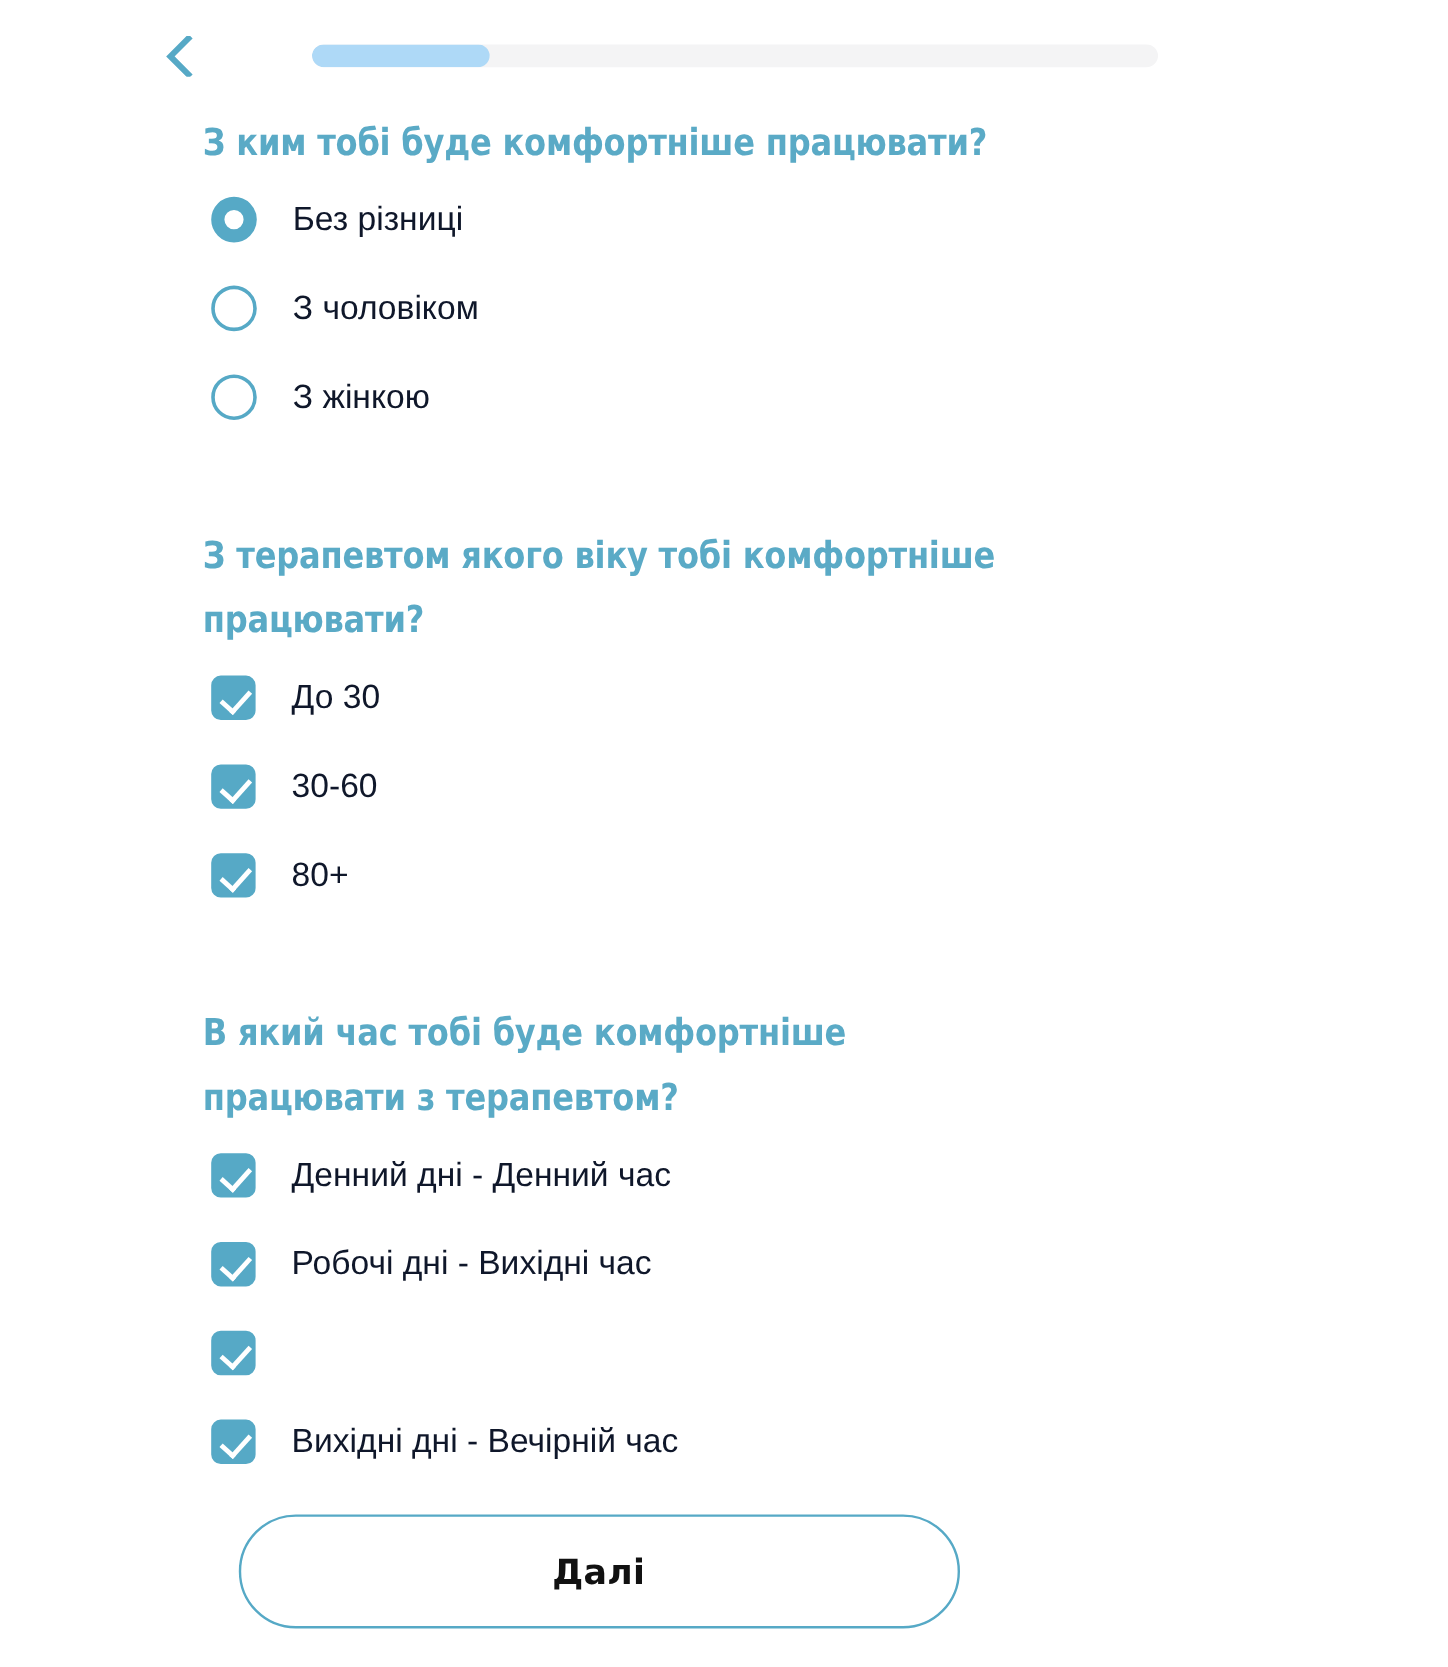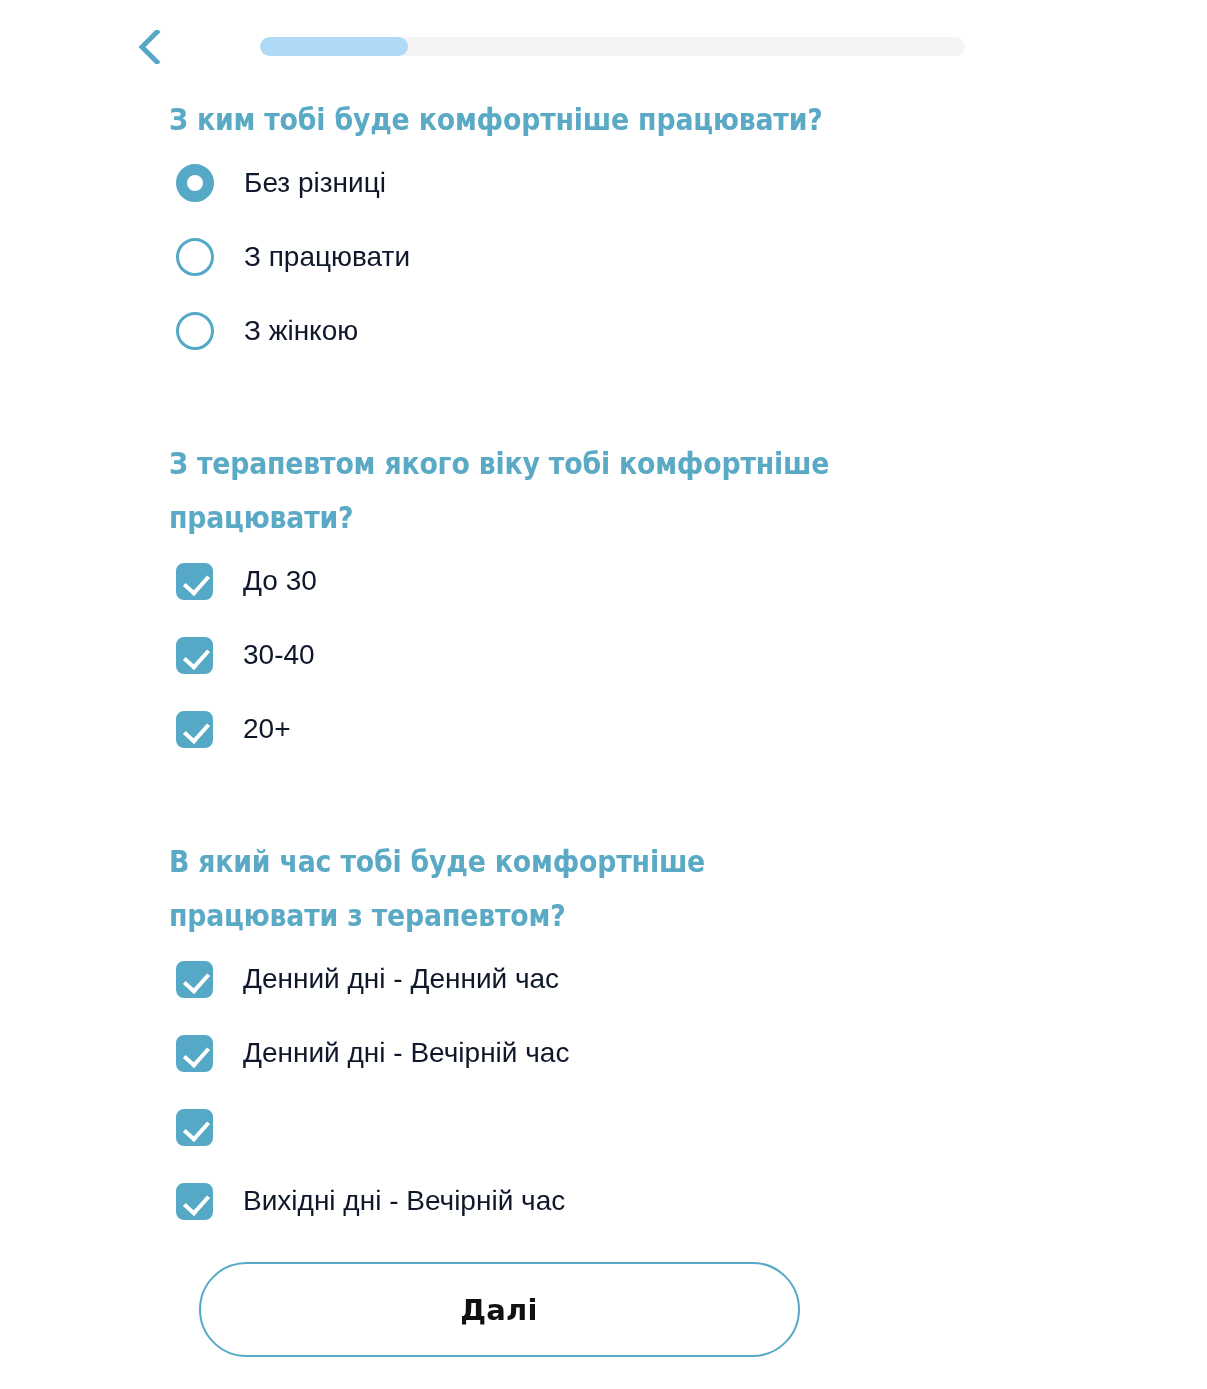--- a/index.html
+++ b/index.html
@@ -188,61 +188,61 @@
 
   <section class="section">
     <h2 class="q-heading">З ким тобі буде комфортніше працювати?</h2>
     <ul class="options">
       <li class="option-row">
         <span class="radio selected"></span>
         <span class="option-label">Без різниці</span>
       </li>
       <li class="option-row">
         <span class="radio"></span>
-        <span class="option-label">З працювати</span>
+        <span class="option-label">З чоловіком</span>
       </li>
       <li class="option-row">
         <span class="radio"></span>
         <span class="option-label">З жінкою</span>
       </li>
     </ul>
   </section>
 
   <div class="gap-lg"></div>
 
   <section class="section">
     <h2 class="q-heading">З терапевтом якого віку тобі комфортніше працювати?</h2>
     <ul class="options">
       <li class="option-row">
         <span class="checkbox checked"></span>
         <span class="option-label">До 30</span>
       </li>
       <li class="option-row">
         <span class="checkbox checked"></span>
-        <span class="option-label">30-40</span>
-      </li>
-      <li class="option-row">
-        <span class="checkbox checked"></span>
-        <span class="option-label">20+</span>
+        <span class="option-label">30-60</span>
+      </li>
+      <li class="option-row">
+        <span class="checkbox checked"></span>
+        <span class="option-label">80+</span>
       </li>
     </ul>
   </section>
 
   <div class="gap-lg"></div>
 
   <section class="section">
     <h2 class="q-heading">В який час тобі буде комфортніше працювати з терапевтом?</h2>
     <ul class="options">
       <li class="option-row">
         <span class="checkbox checked"></span>
         <span class="option-label">Денний дні - Денний час</span>
       </li>
       <li class="option-row">
         <span class="checkbox checked"></span>
-        <span class="option-label">Денний дні - Вечірній час</span>
+        <span class="option-label">Робочі дні - Вихідні час</span>
       </li>
       <li class="option-row">
         <span class="checkbox checked"></span>
       </li>
       <li class="option-row">
         <span class="checkbox checked"></span>
         <span class="option-label">Вихідні дні - Вечірній час</span>
       </li>
     </ul>
   </section>

